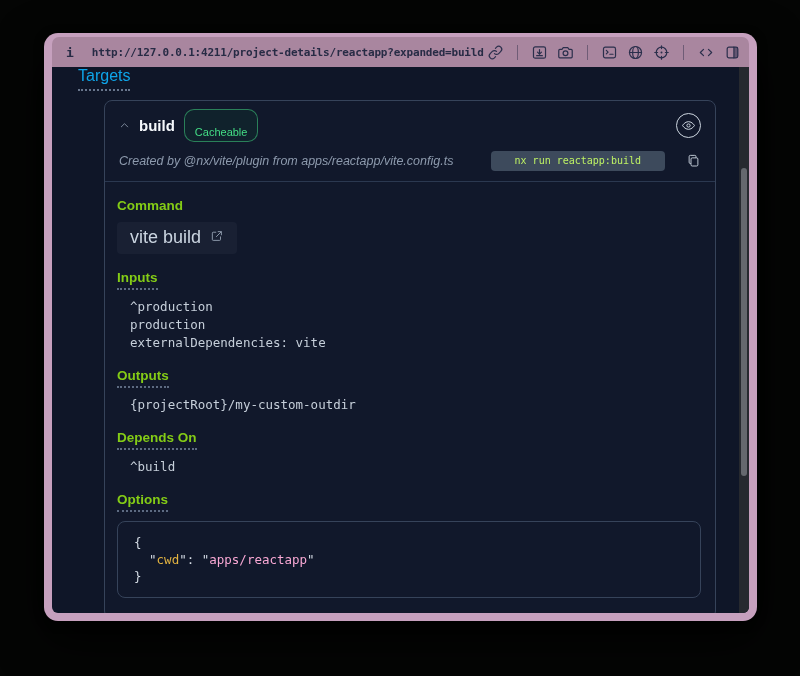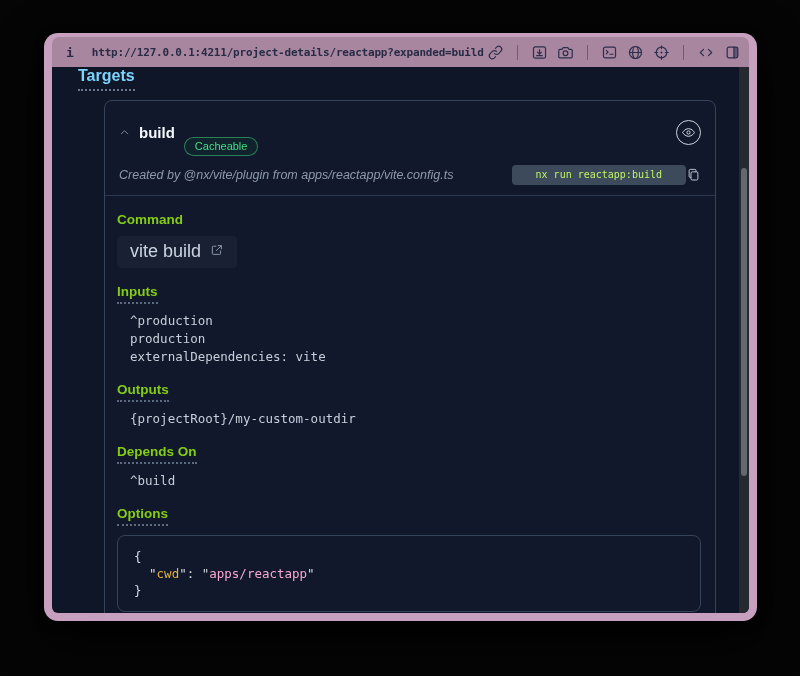--- a/index.html
+++ b/index.html
@@ -34,45 +34,45 @@
   .tb-btn{display:flex;align-items:center;justify-content:center;}
 
   
   .content{
     position:relative;height:546px;background:#0f1628;
     border-radius:0 0 6px 6px;overflow:hidden;
   }
   .page{padding-left:26px;}
   .targets-h{
     display:inline-block;margin-top:-6px;
-    font-size:16px;font-weight:700;color:#7dd3fc;
+    font-size:16px;font-weight:400;color:#0ea5e9;
     border-bottom:2px dotted #69768c;padding-bottom:4px;
   }
   .dotted-u{border-bottom:2px dotted #5d6b82;padding-bottom:3px;}
 
   .card{
     box-sizing:border-box;width:612px;margin:9px 0 0 26px;
     border:1px solid #36435a;border-radius:8px;
     background:rgba(148,163,184,0.02);
   }
   .card-header{padding:8px 14px 10px 14px;}
   .row1{display:flex;align-items:center;gap:9px;}
   .chev{color:#8e9bae;display:flex;align-items:center;}
   .chev svg{stroke:#8e9bae;fill:none;stroke-width:1.8;stroke-linecap:round;stroke-linejoin:round;}
   .tname{font-size:15px;font-weight:700;color:#f5f8fc;}
   .badge{
     font-size:11px;color:#43de85;border:1px solid rgba(67,222,133,0.5);
-    background:rgba(16,101,56,0.14);border-radius:10px;padding:2px 10px 3px;margin-top:28px;
+    background:rgba(16,101,56,0.14);border-radius:10px;padding:16px 10px 3px;
   }
   .eye-btn{
     margin-left:auto;width:25px;height:25px;border:1.4px solid #ccd5df;border-radius:50%;
     display:flex;align-items:center;justify-content:center;background:transparent;padding:0;cursor:pointer;
   }
   .eye-btn svg{stroke:#ccd5df;fill:none;stroke-width:1.6;}
-  .row2{display:flex;align-items:center;gap:0;margin-top:9px;}
+  .row2{display:flex;align-items:center;gap:21px;margin-top:9px;}
   .created{font-style:italic;color:#8d9aad;font-size:12.5px;margin-right:auto;}
   .runchip{
     font-family:"DejaVu Sans Mono",monospace;font-size:10px;color:#bef264;
     background:#3d4a5c;padding:4px 24px 5px;border-radius:4px;white-space:nowrap;
   }
   .copy-btn{background:none;border:none;padding:0;display:flex;cursor:pointer;}
   .copy-btn svg{stroke:#c9d2dd;fill:none;stroke-width:1.5;}
   .card-divider{height:1px;background:#2b3850;}
 
   .card-body{padding:0 14px 20px 12px;}

